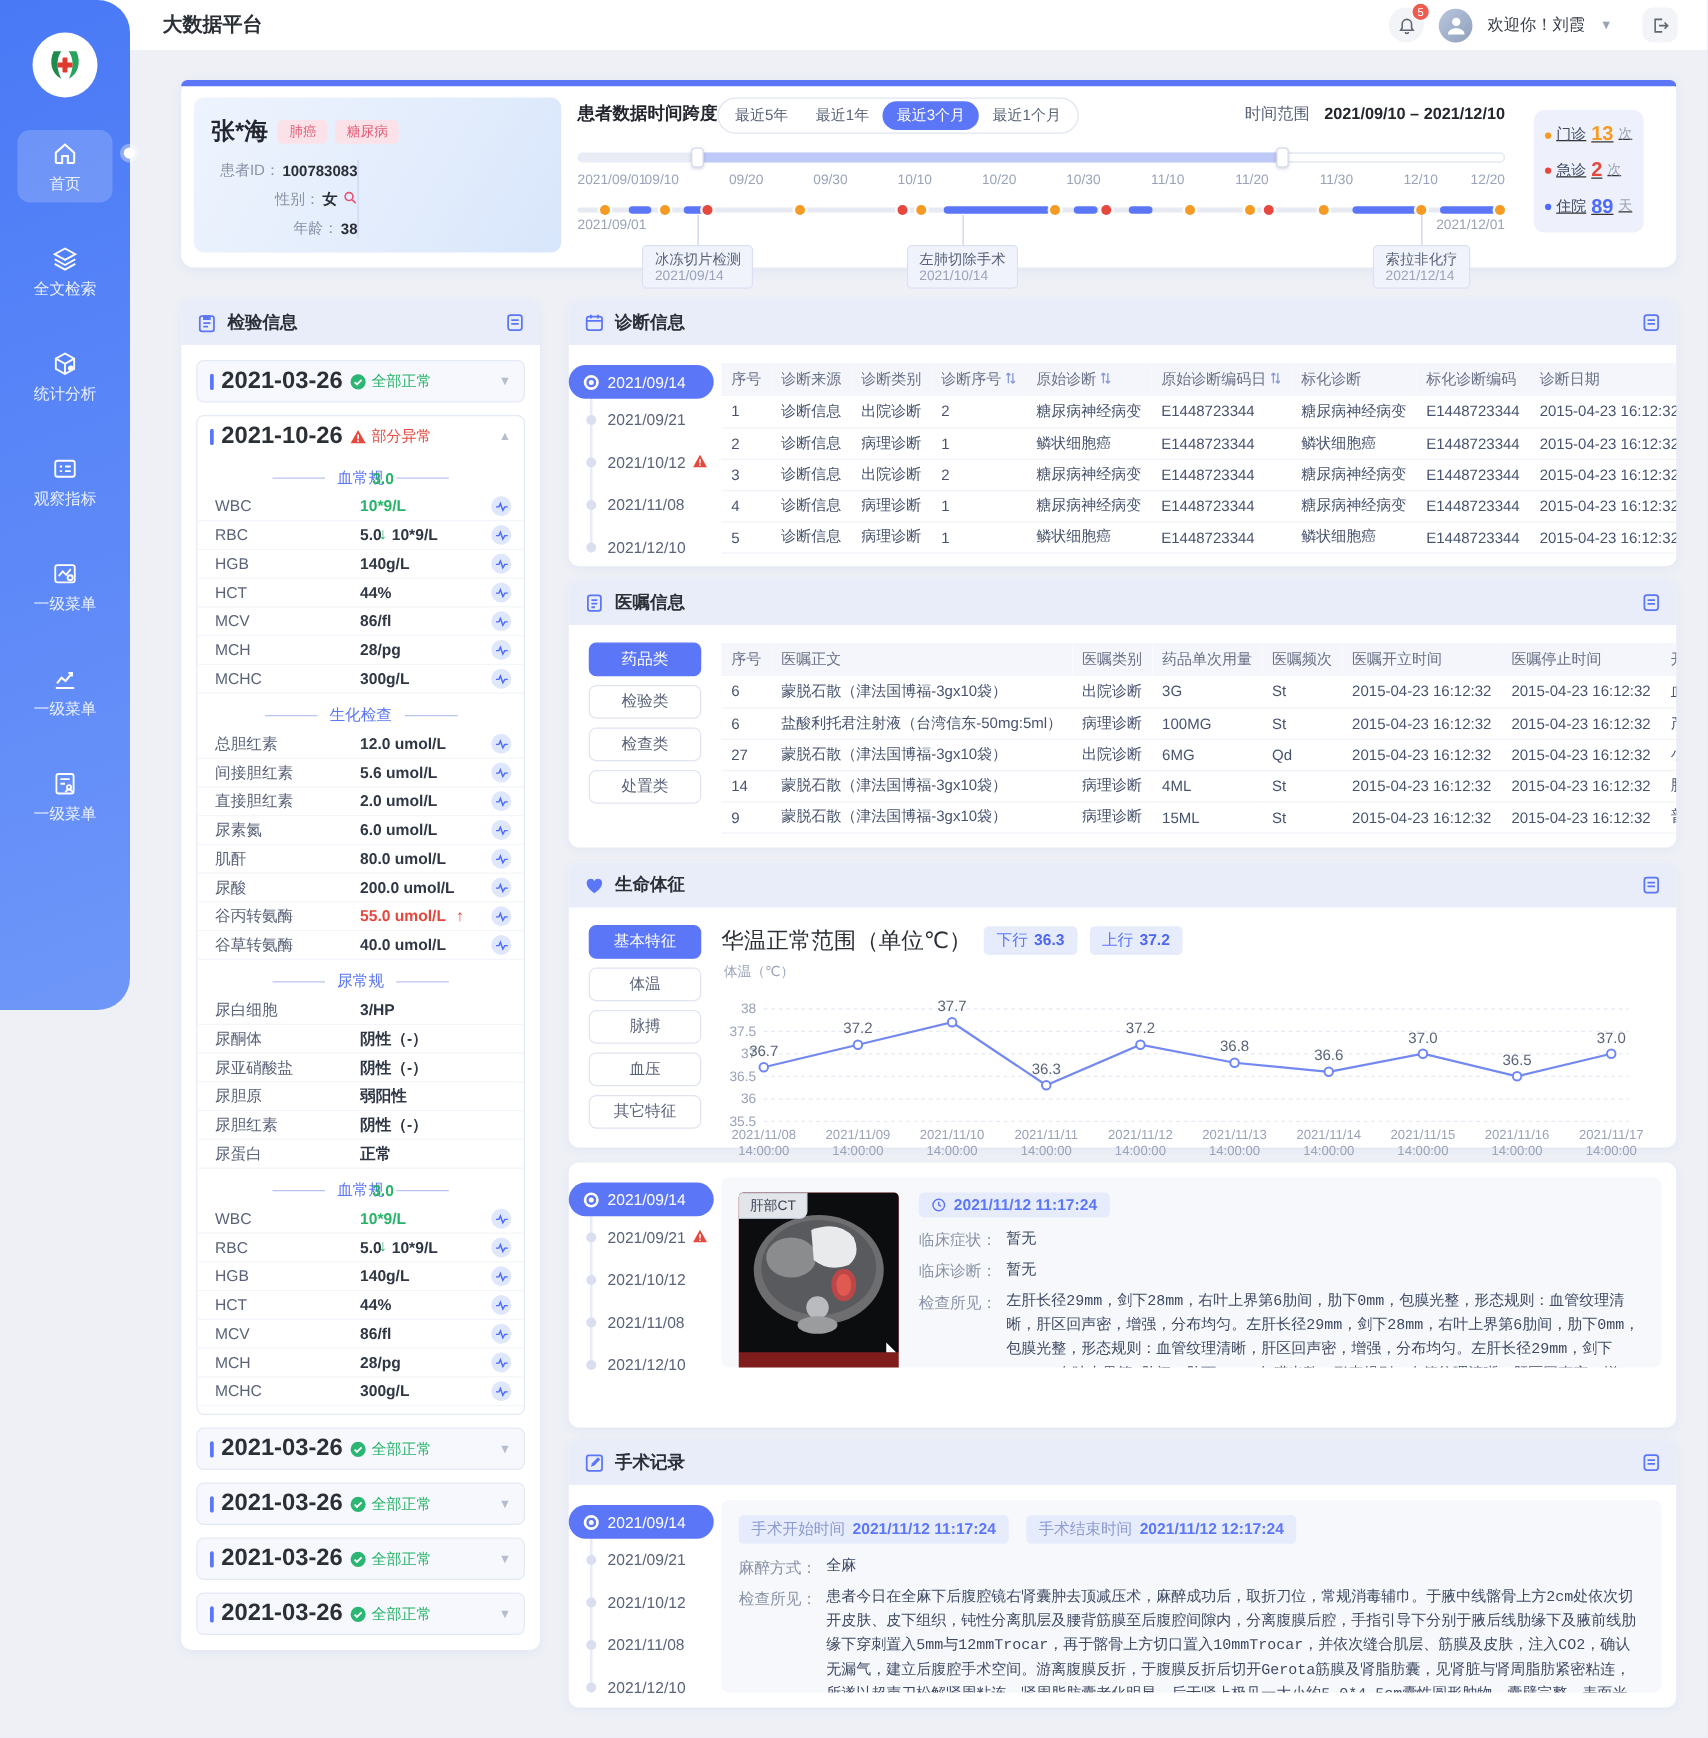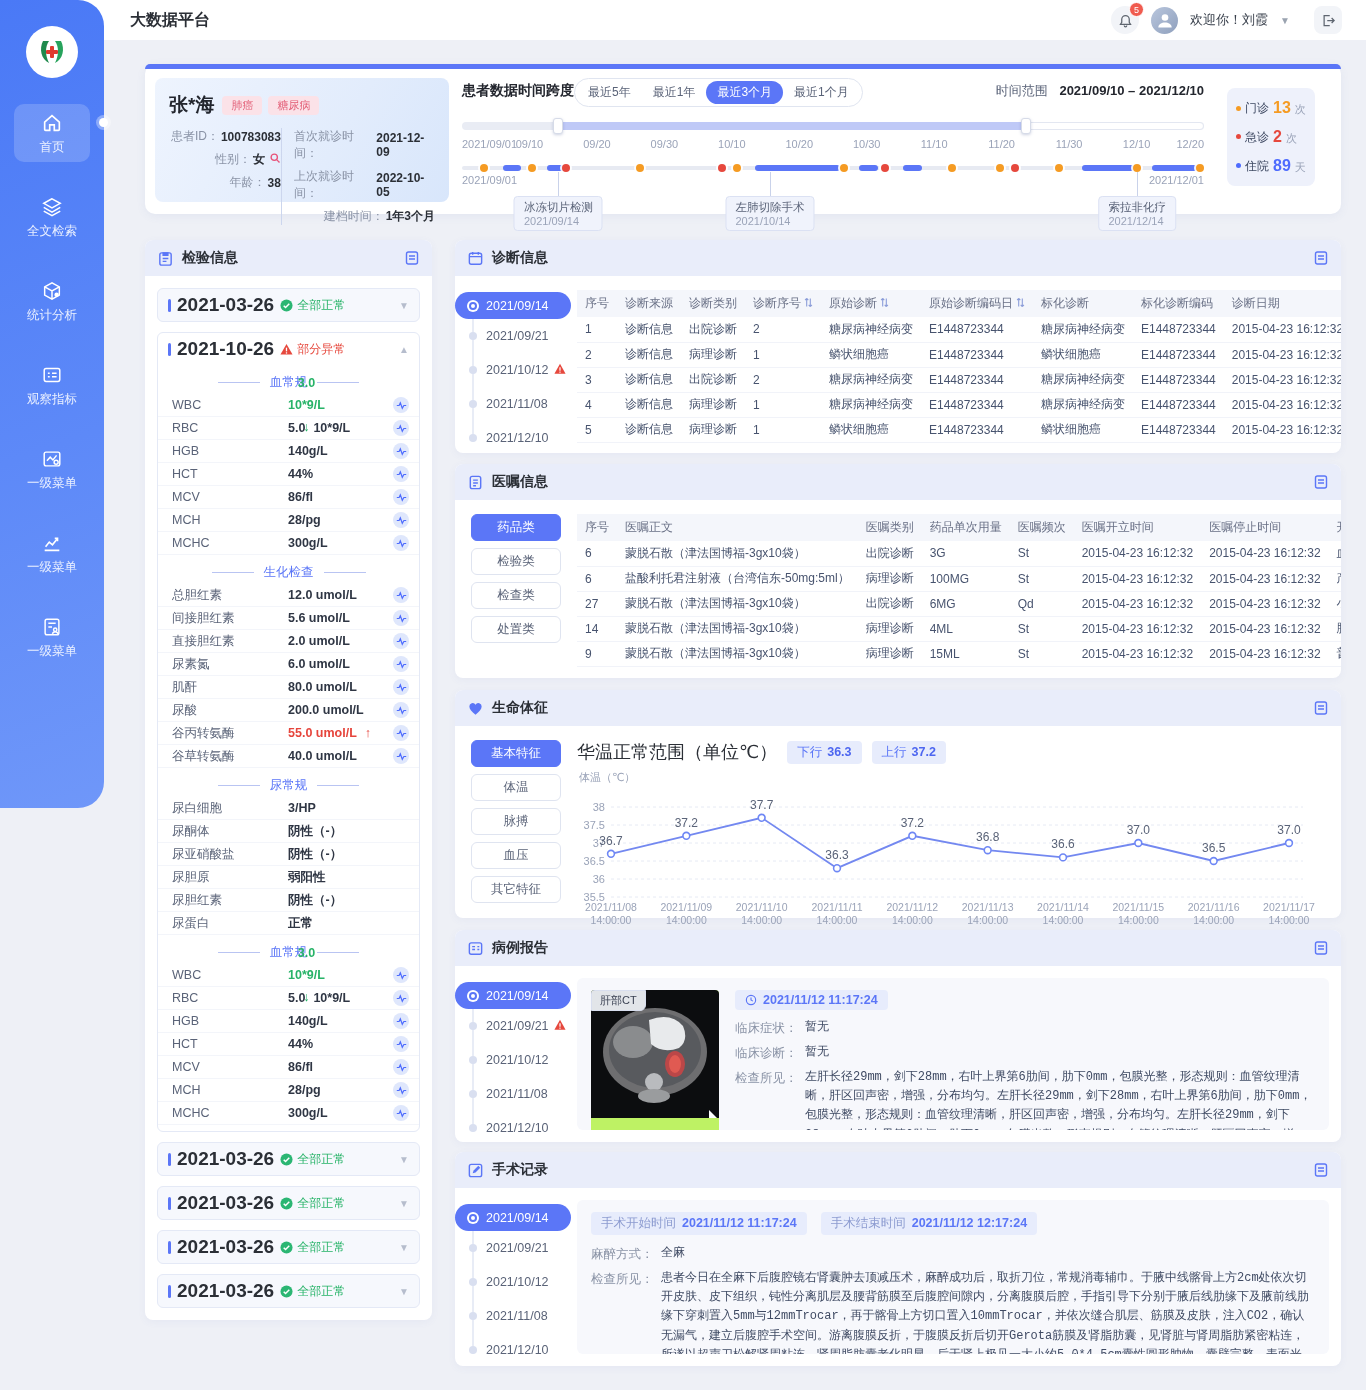--- a/index.html
+++ b/index.html
@@ -61,21 +61,21 @@
   .edot { position:absolute; top:-2px; width:8px; height:8px; border-radius:50%; transform:translateX(-50%); box-shadow:0 0 0 2px rgba(255,255,255,.9); }
   .edot.visit{ background:#f59b23; } .edot.emergency{ background:#e6483d; }
   .ebar { position:absolute; top:-1px; height:6px; border-radius:3px; background:#5b76f7; }
   .etrack-lab { position:absolute; top:96px; font-size:11px; color:#9aa3b8; }
   .callout { position:absolute; top:118px; transform:translateX(-50%); background:#f0f3fc; border:1px solid #dbe1f3; border-radius:4px; padding:3px 9px; white-space:nowrap; }
   .callout .c-name { font-size:11.5px; color:#5a6378; }
   .callout .c-date { font-size:11px; color:#9aa3b8; }
   .stem { position:absolute; top:94px; width:1px; height:24px; background:#c9d2ea; }
   
   .stats-card { position:absolute; right:26px; top:24px; width:88px; height:98px; background:#eef1fb; border-radius:8px; padding:6px 9px; display:flex; flex-direction:column; justify-content:space-around; }
-  .stat { display:flex; align-items:flex-end; gap:4px; }
+  .stat { display:flex; align-items:flex-start; gap:4px;text-decoration:underline; }
   .stat .dot { width:5px; height:5px; border-radius:50%; align-self:center; }
   .stat .s-label { font-size:12px; color:#3f4a63; }
   .stat .s-value { font-size:16px; font-weight:bold; }
   .stat .s-unit { font-size:11px; color:#9aa3b8; }
   
   .panel { position:absolute; background:#fff; border-radius:8px; box-shadow:0 2px 8px rgba(90,110,180,.06); }
   .panel-head { height:36px; background:#e9edfa; border-radius:8px 8px 0 0; display:flex; align-items:center; padding:0 12px; }
   .panel-head .ph-icon { width:17px; height:17px; color:#5b76f7; }
   .panel-head .ph-title { font-size:14px; font-weight:bold; color:#2b2f36; margin-left:8px; }
   .panel-head .ph-note { margin-left:auto; width:16px; height:16px; color:#5b76f7; cursor:pointer; }
@@ -126,21 +126,21 @@
   .lab-pad { height:6px; }
   
   .vit-content { flex:1; padding:10px 14px 0 0; }
   .vit-row { display:flex; align-items:center; gap:10px; margin:4px 0 2px; }
   .vit-title { font-size:18px; color:#2b2f36; }
   .vit-badge { background:#e7ecfc; border-radius:4px; padding:3px 10px; font-size:12.5px; color:#5b76f7; }
   .vit-badge b { color:#4d66f0; margin-left:5px; }
   .ylab { font-size:11px; color:#9aa3b8; margin:6px 0 0 2px; }
   
   .content-card { flex:1; background:#f7f8fc; border-radius:6px; margin:12px 12px 12px 0; padding:12px 14px; display:flex; gap:16px; overflow:hidden; }
-  .ct-box { width:128px; height:145px; flex:none; border-radius:4px; overflow:hidden; position:relative; background:#bef264; }
+  .ct-box { width:128px; height:145px; flex:none; border-radius:4px; overflow:hidden; position:relative; background:#7f1d1d; }
   .ct-label { position:absolute; left:0; top:0; background:rgba(245,247,252,.92); color:#3a4152; font-size:11px; padding:2px 8px; border-radius:0 0 6px 0; border:1px solid #d8deee; }
   .rep-text { flex:1; min-width:0; }
   .time-badge { display:inline-flex; align-items:center; gap:6px; background:#e7ecfc; border-radius:4px; padding:3px 10px; font-size:12.5px; color:#5b76f7; font-weight:bold; margin-bottom:8px; }
   .kv { display:flex; margin-bottom:5px; }
   .kv .k { width:70px; flex:none; color:#8a93a6; font-size:12.5px; line-height:1.6; }
   .kv .v { color:#3f4a63; font-size:12px; line-height:1.6;font-family:Liberation Mono, monospace; }
   .badge-row { display:flex; gap:14px; margin-bottom:9px; }
   .sb { background:#e7ecfc; border-radius:4px; padding:3px 10px; font-size:12.5px; color:#8c9bd0; }
   .sb b { color:#5b76f7; margin-left:6px; }
 </style>
@@ -241,34 +241,20 @@
             <div class="p-kv">
               <span class="p-k">性别：</span>
               <span class="p-v">女<span><svg class="pink-icon" viewBox="0 0 16 16" fill="none" stroke="currentColor" stroke-width="1.8">
                     <circle cx="7" cy="7" r="4.2"></circle>
                     <path d="M10.5 10.5 14 14"></path>
                   </svg></span></span>
             </div>
             <div class="p-kv">
               <span class="p-k">年龄：</span>
               <span class="p-v">38</span>
-            </div>
-          </div>
-        <div class="p-col" id="p-col2">
-            <div class="p-kv">
-              <span class="p-k">首次就诊时间：</span>
-              <span class="p-v">2021-12-09</span>
-            </div>
-            <div class="p-kv">
-              <span class="p-k">上次就诊时间：</span>
-              <span class="p-v">2022-10-05</span>
-            </div>
-            <div class="p-kv">
-              <span class="p-k">建档时间：</span>
-              <span class="p-v">1年3个月</span>
             </div>
           </div>
       </div>
     </div>
 
     <div class="tl-zone">
       <div class="tl-row1">
         <span class="tl-title">患者数据时间跨度</span>
         <span class="seg-group" id="seg-group">
             <span class="seg-opt">最近5年</span>
@@ -1078,31 +1064,20 @@
               <circle cx="712" cy="58" r="3.4" fill="#fff" stroke="#6e87f5" stroke-width="1.6"></circle>
               <text x="712" y="49" text-anchor="middle" font-size="12" fill="#5a6378">37.0</text>
               <text x="712" y="126" text-anchor="middle" font-size="10.5" fill="#9aa3b8">2021/11/17</text>
               <text x="712" y="139" text-anchor="middle" font-size="10.5" fill="#9aa3b8">14:00:00</text>
             </svg></div>
       </div>
     </div>
   </section>
 
   <section class="panel report-panel">
-    <div class="panel-head">
-      <span class="ph-icon"><svg viewBox="0 0 18 18" fill="none" stroke="currentColor" stroke-width="1.5">
-            <rect x="2.5" y="3" width="13" height="12" rx="2"></rect>
-            <path d="M5.5 7h3M5.5 10h3M11 7h2M11 10h2"></path>
-          </svg></span>
-      <span class="ph-title">病例报告</span>
-      <span class="ph-note"><svg viewBox="0 0 16 16" fill="none" stroke="currentColor" stroke-width="1.4">
-            <rect x="2.5" y="2" width="11" height="12" rx="2"></rect>
-            <path d="M5 6h6M5 9h6"></path>
-          </svg></span>
-    </div>
     <div class="panel-body">
       <div class="rail" id="report-rail">
           <div class="rail-line" style="height: 136px;"></div>
           <div class="rail-item sel">
             <span class="rail-dot"></span>
             <span>2021/09/14</span>
           </div>
           <div class="rail-item">
             <span class="rail-dot"></span>
             <span>2021/09/21</span>

